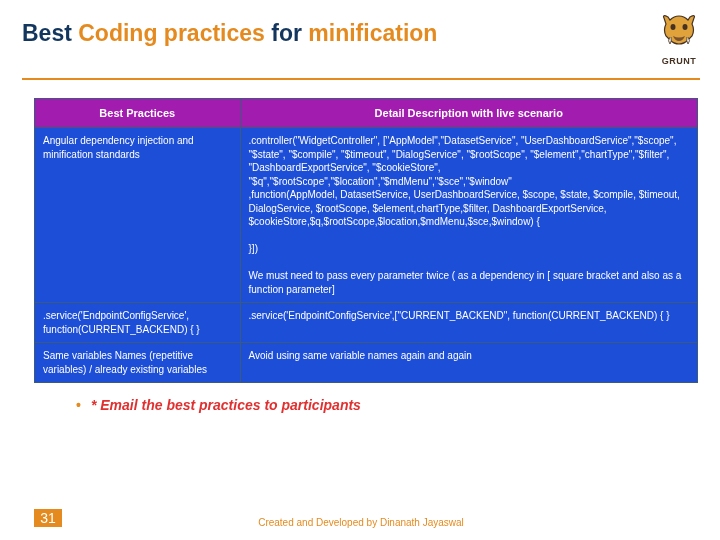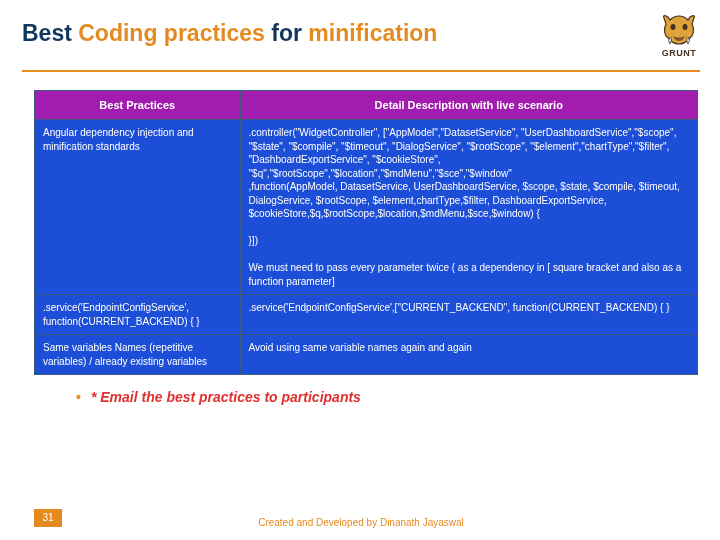--- a/index.html
+++ b/index.html
@@ -22,20 +22,21 @@
     font-weight: bold;
     color: #13365e;
     padding-top: 6px;
   }
   .title .orange { color: #e58a1f; }
   .logo {
     width: 42px;
     display: flex;
     flex-direction: column;
     align-items: center;
+    gap: 8px;
   }
   .logo-text {
     font-size: 9px;
     font-weight: bold;
     color: #463223;
     letter-spacing: 0.5px;
     margin-top: 2px;
   }
   .rule {
     height: 2px;
@@ -79,21 +80,21 @@
     position: absolute;
     bottom: 12px;
     left: 0;
     right: 0;
     display: flex;
     align-items: center;
   }
   .page-num {
     background: #e58a1f;
     color: #fff;
-    font-size: 10px;
+    font-size: 14px;
     width: 28px;
     height: 18px;
     display: flex;
     align-items: center;
     justify-content: center;
     margin-left: 34px;
   }
   .footer-credit {
     flex: 1;
     text-align: center;

